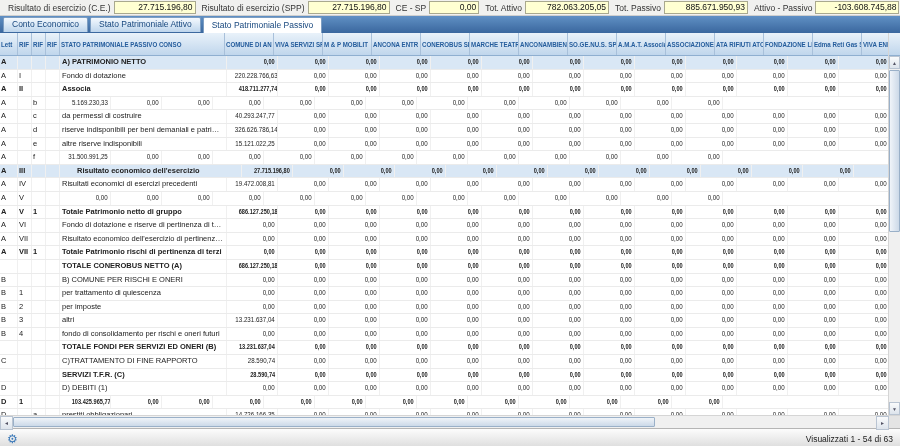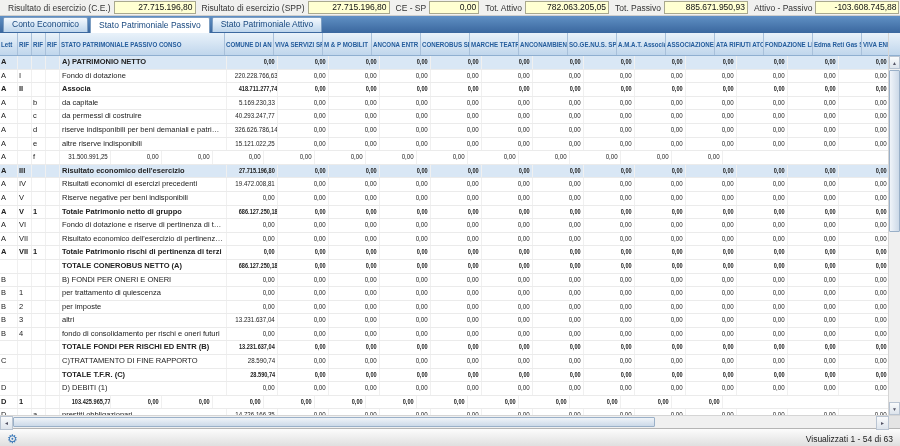--- a/index.html
+++ b/index.html
@@ -56,22 +56,22 @@
     <span class="tb-lbl">Tot. Attivo</span>
     <span class="tb-val" style="width: 78px;">782.063.205,05</span>
     <span class="tb-lbl">Tot. Passivo</span>
     <span class="tb-val" style="width: 78px;">885.671.950,93</span>
     <span class="tb-lbl">Attivo - Passivo</span>
     <span class="tb-val" style="width: 78px;">-103.608.745,88</span>
   </div>
 
 <div class="tabbar">
     <div class="tab">Conto Economico</div>
+    <div class="tab">Stato Patrimoniale Attivo</div>
     <div class="tab active">Stato Patrimoniale Passivo</div>
-    <div class="tab">Stato Patrimoniale Attivo</div>
   </div>
 
 <div class="gridwrap">
   <div class="gridleft">
     <div class="ghead">
         <div class="hc" style="width: 15px;">
           <span>Lett</span>
         </div>
         <div class="hc" style="width: 11px;">
           <span>RIF</span>
@@ -187,21 +187,20 @@
           <div class="cell num" style="width: 46px;"><span>0,00</span></div>
           <div class="cell num" style="width: 46px;"><span>0,00</span></div>
           <div class="cell num" style="width: 46px;"><span>0,00</span></div>
           <div class="cell num" style="width: 46px;"><span>0,00</span></div>
         </div>
         <div class="grow">
           <div class="cell lett" style="width: 15px;">A</div>
           <div class="cell rif" style="width: 11px;"></div>
           <div class="cell rif" style="width: 11px;">b</div>
           <div class="cell rif" style="width: 11px;"></div>
-          <div class="cell desc" style="width: 162px;">da capitale</div>
           <div class="cell num" style="width: 46px;"><span>5.169.230,33</span></div>
           <div class="cell num" style="width: 46px;"><span>0,00</span></div>
           <div class="cell num" style="width: 46px;"><span>0,00</span></div>
           <div class="cell num" style="width: 46px;"><span>0,00</span></div>
           <div class="cell num" style="width: 46px;"><span>0,00</span></div>
           <div class="cell num" style="width: 46px;"><span>0,00</span></div>
           <div class="cell num" style="width: 46px;"><span>0,00</span></div>
           <div class="cell num" style="width: 46px;"><span>0,00</span></div>
           <div class="cell num" style="width: 46px;"><span>0,00</span></div>
           <div class="cell num" style="width: 46px;"><span>0,00</span></div>
@@ -286,21 +285,21 @@
           <div class="cell num" style="width: 46px;"><span>0,00</span></div>
           <div class="cell num" style="width: 46px;"><span>0,00</span></div>
           <div class="cell num" style="width: 46px;"><span>0,00</span></div>
           <div class="cell num" style="width: 46px;"><span>0,00</span></div>
         </div>
         <div class="grow hl bold">
           <div class="cell lett" style="width: 15px;">A</div>
           <div class="cell rif" style="width: 11px;">III</div>
           <div class="cell rif" style="width: 11px;"></div>
           <div class="cell rif" style="width: 11px;"></div>
-          <div class="cell desc" style="width: 162px;">Risultato economico dell'esercizio</div>
+          <div class="cell desc" style="width: 162px; margin-left: 15px;">Risultato economico dell'esercizio</div>
           <div class="cell num" style="width: 46px;"><span>27.715.196,80</span></div>
           <div class="cell num" style="width: 46px;"><span>0,00</span></div>
           <div class="cell num" style="width: 46px;"><span>0,00</span></div>
           <div class="cell num" style="width: 46px;"><span>0,00</span></div>
           <div class="cell num" style="width: 46px;"><span>0,00</span></div>
           <div class="cell num" style="width: 46px;"><span>0,00</span></div>
           <div class="cell num" style="width: 46px;"><span>0,00</span></div>
           <div class="cell num" style="width: 46px;"><span>0,00</span></div>
           <div class="cell num" style="width: 46px;"><span>0,00</span></div>
           <div class="cell num" style="width: 46px;"><span>0,00</span></div>
@@ -326,21 +325,20 @@
           <div class="cell num" style="width: 46px;"><span>0,00</span></div>
           <div class="cell num" style="width: 46px;"><span>0,00</span></div>
           <div class="cell num" style="width: 46px;"><span>0,00</span></div>
           <div class="cell num" style="width: 46px;"><span>0,00</span></div>
         </div>
         <div class="grow">
           <div class="cell lett" style="width: 15px;">A</div>
           <div class="cell rif" style="width: 11px;">V</div>
           <div class="cell rif" style="width: 11px;"></div>
           <div class="cell rif" style="width: 11px;"></div>
-          <div class="cell desc" style="width: 162px;">Riserve negative per beni indisponibili</div>
           <div class="cell num" style="width: 46px;"><span>0,00</span></div>
           <div class="cell num" style="width: 46px;"><span>0,00</span></div>
           <div class="cell num" style="width: 46px;"><span>0,00</span></div>
           <div class="cell num" style="width: 46px;"><span>0,00</span></div>
           <div class="cell num" style="width: 46px;"><span>0,00</span></div>
           <div class="cell num" style="width: 46px;"><span>0,00</span></div>
           <div class="cell num" style="width: 46px;"><span>0,00</span></div>
           <div class="cell num" style="width: 46px;"><span>0,00</span></div>
           <div class="cell num" style="width: 46px;"><span>0,00</span></div>
           <div class="cell num" style="width: 46px;"><span>0,00</span></div>
@@ -446,21 +444,21 @@
           <div class="cell num" style="width: 46px;"><span>0,00</span></div>
           <div class="cell num" style="width: 46px;"><span>0,00</span></div>
           <div class="cell num" style="width: 46px;"><span>0,00</span></div>
           <div class="cell num" style="width: 46px;"><span>0,00</span></div>
         </div>
         <div class="grow">
           <div class="cell lett" style="width: 15px;">B</div>
           <div class="cell rif" style="width: 11px;"></div>
           <div class="cell rif" style="width: 11px;"></div>
           <div class="cell rif" style="width: 11px;"></div>
-          <div class="cell desc" style="width: 162px;">B) FONDI PER ONERI E ONERI</div>
+          <div class="cell desc" style="width: 162px;">B) COMUNE PER RISCHI E ONERI</div>
           <div class="cell num" style="width: 46px;"><span>0,00</span></div>
           <div class="cell num" style="width: 46px;"><span>0,00</span></div>
           <div class="cell num" style="width: 46px;"><span>0,00</span></div>
           <div class="cell num" style="width: 46px;"><span>0,00</span></div>
           <div class="cell num" style="width: 46px;"><span>0,00</span></div>
           <div class="cell num" style="width: 46px;"><span>0,00</span></div>
           <div class="cell num" style="width: 46px;"><span>0,00</span></div>
           <div class="cell num" style="width: 46px;"><span>0,00</span></div>
           <div class="cell num" style="width: 46px;"><span>0,00</span></div>
           <div class="cell num" style="width: 46px;"><span>0,00</span></div>
@@ -546,21 +544,21 @@
           <div class="cell num" style="width: 46px;"><span>0,00</span></div>
           <div class="cell num" style="width: 46px;"><span>0,00</span></div>
           <div class="cell num" style="width: 46px;"><span>0,00</span></div>
           <div class="cell num" style="width: 46px;"><span>0,00</span></div>
         </div>
         <div class="grow bold">
           <div class="cell lett" style="width: 15px;"></div>
           <div class="cell rif" style="width: 11px;"></div>
           <div class="cell rif" style="width: 11px;"></div>
           <div class="cell rif" style="width: 11px;"></div>
-          <div class="cell desc" style="width: 162px;">TOTALE FONDI PER RISCHI ED ENTR (B)</div>
+          <div class="cell desc" style="width: 162px;">TOTALE FONDI PER SERVIZI ED ONERI (B)</div>
           <div class="cell num" style="width: 46px;"><span>13.231.637,04</span></div>
           <div class="cell num" style="width: 46px;"><span>0,00</span></div>
           <div class="cell num" style="width: 46px;"><span>0,00</span></div>
           <div class="cell num" style="width: 46px;"><span>0,00</span></div>
           <div class="cell num" style="width: 46px;"><span>0,00</span></div>
           <div class="cell num" style="width: 46px;"><span>0,00</span></div>
           <div class="cell num" style="width: 46px;"><span>0,00</span></div>
           <div class="cell num" style="width: 46px;"><span>0,00</span></div>
           <div class="cell num" style="width: 46px;"><span>0,00</span></div>
           <div class="cell num" style="width: 46px;"><span>0,00</span></div>
@@ -586,21 +584,21 @@
           <div class="cell num" style="width: 46px;"><span>0,00</span></div>
           <div class="cell num" style="width: 46px;"><span>0,00</span></div>
           <div class="cell num" style="width: 46px;"><span>0,00</span></div>
           <div class="cell num" style="width: 46px;"><span>0,00</span></div>
         </div>
         <div class="grow bold">
           <div class="cell lett" style="width: 15px;"></div>
           <div class="cell rif" style="width: 11px;"></div>
           <div class="cell rif" style="width: 11px;"></div>
           <div class="cell rif" style="width: 11px;"></div>
-          <div class="cell desc" style="width: 162px;">TOTALE T.F.R. (C)</div>
+          <div class="cell desc" style="width: 162px;">SERVIZI T.F.R. (C)</div>
           <div class="cell num" style="width: 46px;"><span>28.590,74</span></div>
           <div class="cell num" style="width: 46px;"><span>0,00</span></div>
           <div class="cell num" style="width: 46px;"><span>0,00</span></div>
           <div class="cell num" style="width: 46px;"><span>0,00</span></div>
           <div class="cell num" style="width: 46px;"><span>0,00</span></div>
           <div class="cell num" style="width: 46px;"><span>0,00</span></div>
           <div class="cell num" style="width: 46px;"><span>0,00</span></div>
           <div class="cell num" style="width: 46px;"><span>0,00</span></div>
           <div class="cell num" style="width: 46px;"><span>0,00</span></div>
           <div class="cell num" style="width: 46px;"><span>0,00</span></div>

